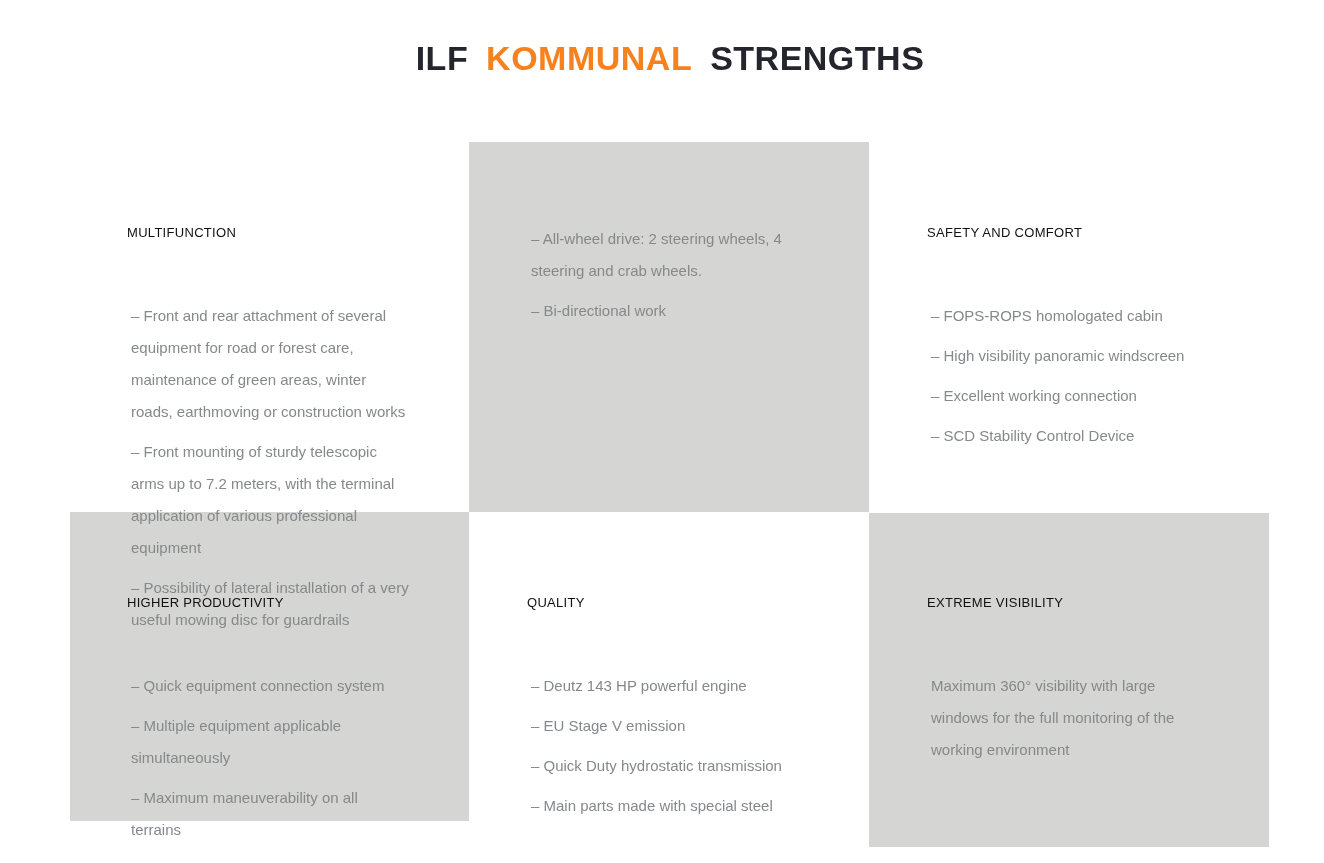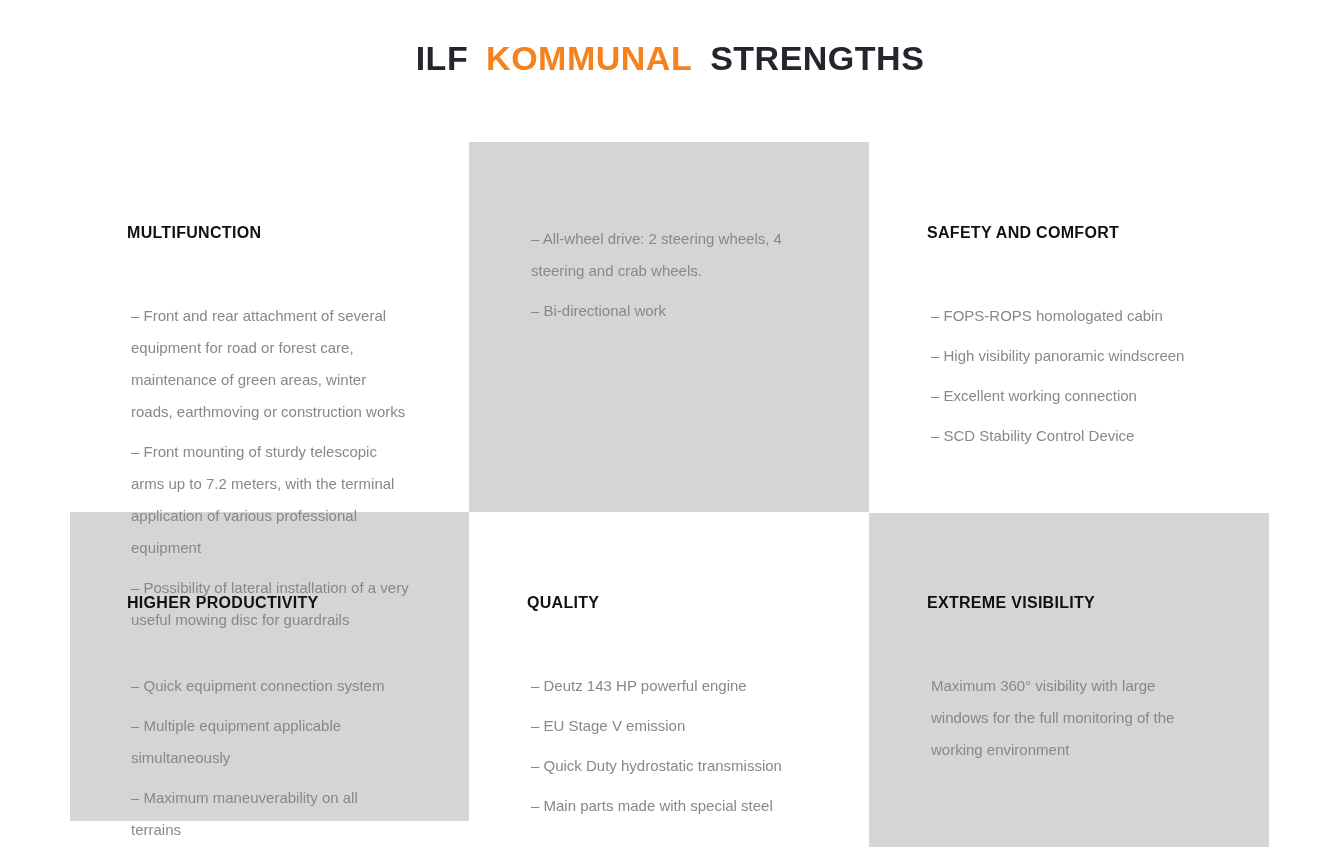--- a/index.html
+++ b/index.html
@@ -44,22 +44,22 @@
     position:absolute;
     width:303px;
   }
   .card-0{left:111px;top:203px;}
   .card-1{left:511px;top:203px;}
   .card-2{left:911px;top:203px;}
   .card-3{left:111px;top:573px;}
   .card-4{left:511px;top:573px;}
   .card-5{left:911px;top:573px;}
   .card-title{
-    font-size:16px;
-    font-weight:bold;
+    font-size:13px;
+    font-weight:normal;
     color:var(--heading-black);
     letter-spacing:0.3px;
     line-height:27px;
     margin-bottom:42px;
   }
   .card-bullets{
     font-size:15px;
     line-height:32px;
     color:var(--body-gray);
     font-weight:normal;

